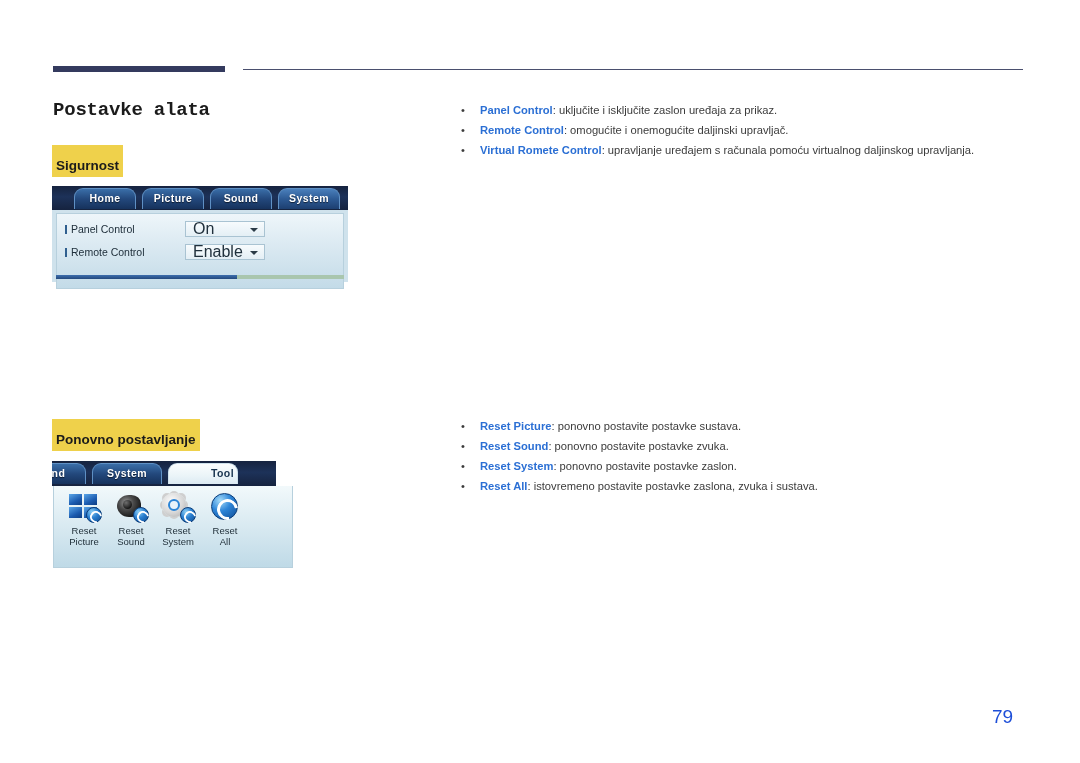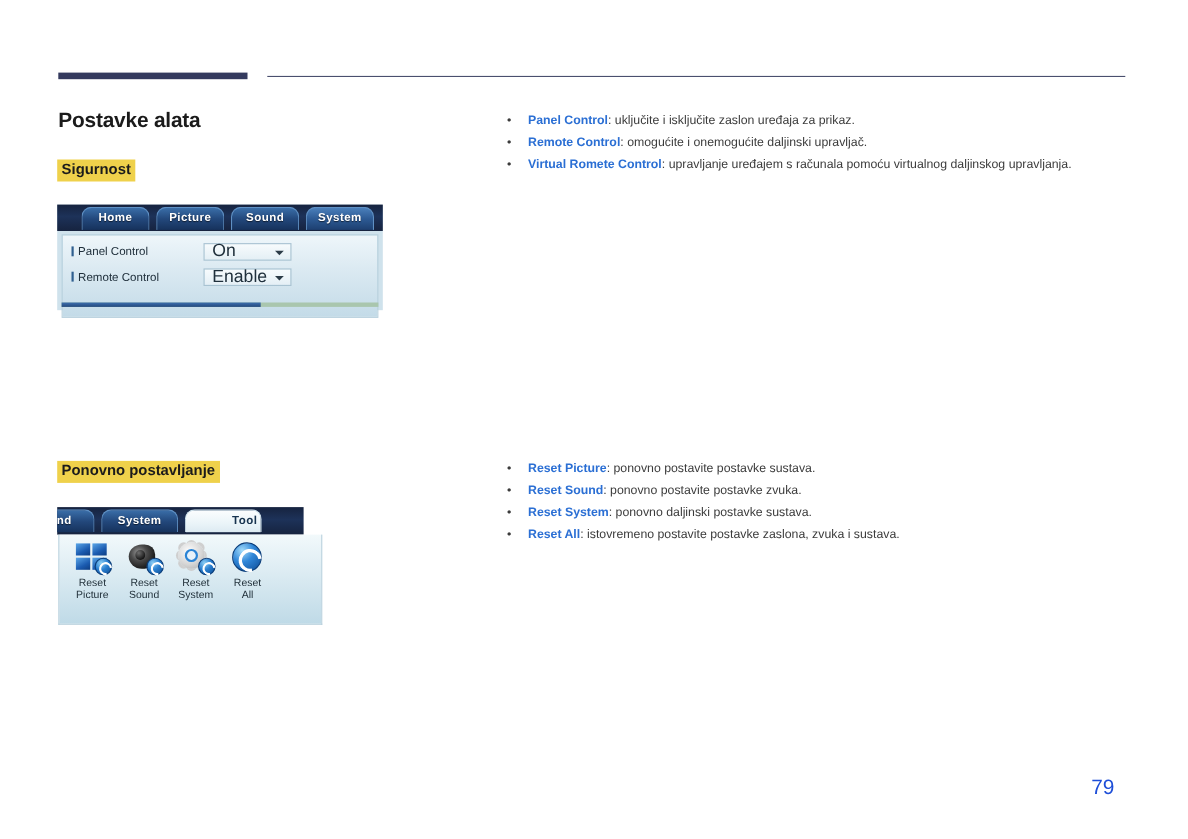--- a/index.html
+++ b/index.html
@@ -37,28 +37,29 @@
   
   #page-title {
     position: absolute;
     left: 53px;
     top: 99px;
     font-size: 19px;
     font-weight: bold;
     letter-spacing: -0.2px;
     color: #1b1b1b;
     white-space: nowrap;
+    font-family: Liberation Mono, monospace;
   }
   .sub-heading {
     position: absolute;
     font-size: 13.5px;
     font-weight: bold;
     color: #1b1b1b;
     background: #efd14b;
-    padding: 2px 4px 3px 4px;
+    padding: 14px 4px 3px 4px;
     white-space: nowrap;
     line-height: 1.1;
     text-align: right;
   }
   #heading-security { left: 52px; top: 145px; }
   #heading-reset    { left: 52px; top: 419px; }
 
   
   .bullet-list {
     position: absolute;
@@ -452,21 +453,21 @@
   <div class="bullet-row">
     <span class="bullet-dot">•</span>
     <span class="bullet-term">Reset Picture</span><span class="bullet-desc">: ponovno postavite postavke sustava.</span>
   </div>
   <div class="bullet-row">
     <span class="bullet-dot">•</span>
     <span class="bullet-term">Reset Sound</span><span class="bullet-desc">: ponovno postavite postavke zvuka.</span>
   </div>
   <div class="bullet-row">
     <span class="bullet-dot">•</span>
-    <span class="bullet-term">Reset System</span><span class="bullet-desc">: ponovno daljinski postavke sustava.</span>
+    <span class="bullet-term">Reset System</span><span class="bullet-desc">: ponovno postavite postavke zaslon.</span>
   </div>
   <div class="bullet-row">
     <span class="bullet-dot">•</span>
     <span class="bullet-term">Reset All</span><span class="bullet-desc">: istovremeno postavite postavke zaslona, zvuka i sustava.</span>
   </div>
 </div>
 
 <div id="panel-reset">
 
   <div id="panel-reset-tabbar">

